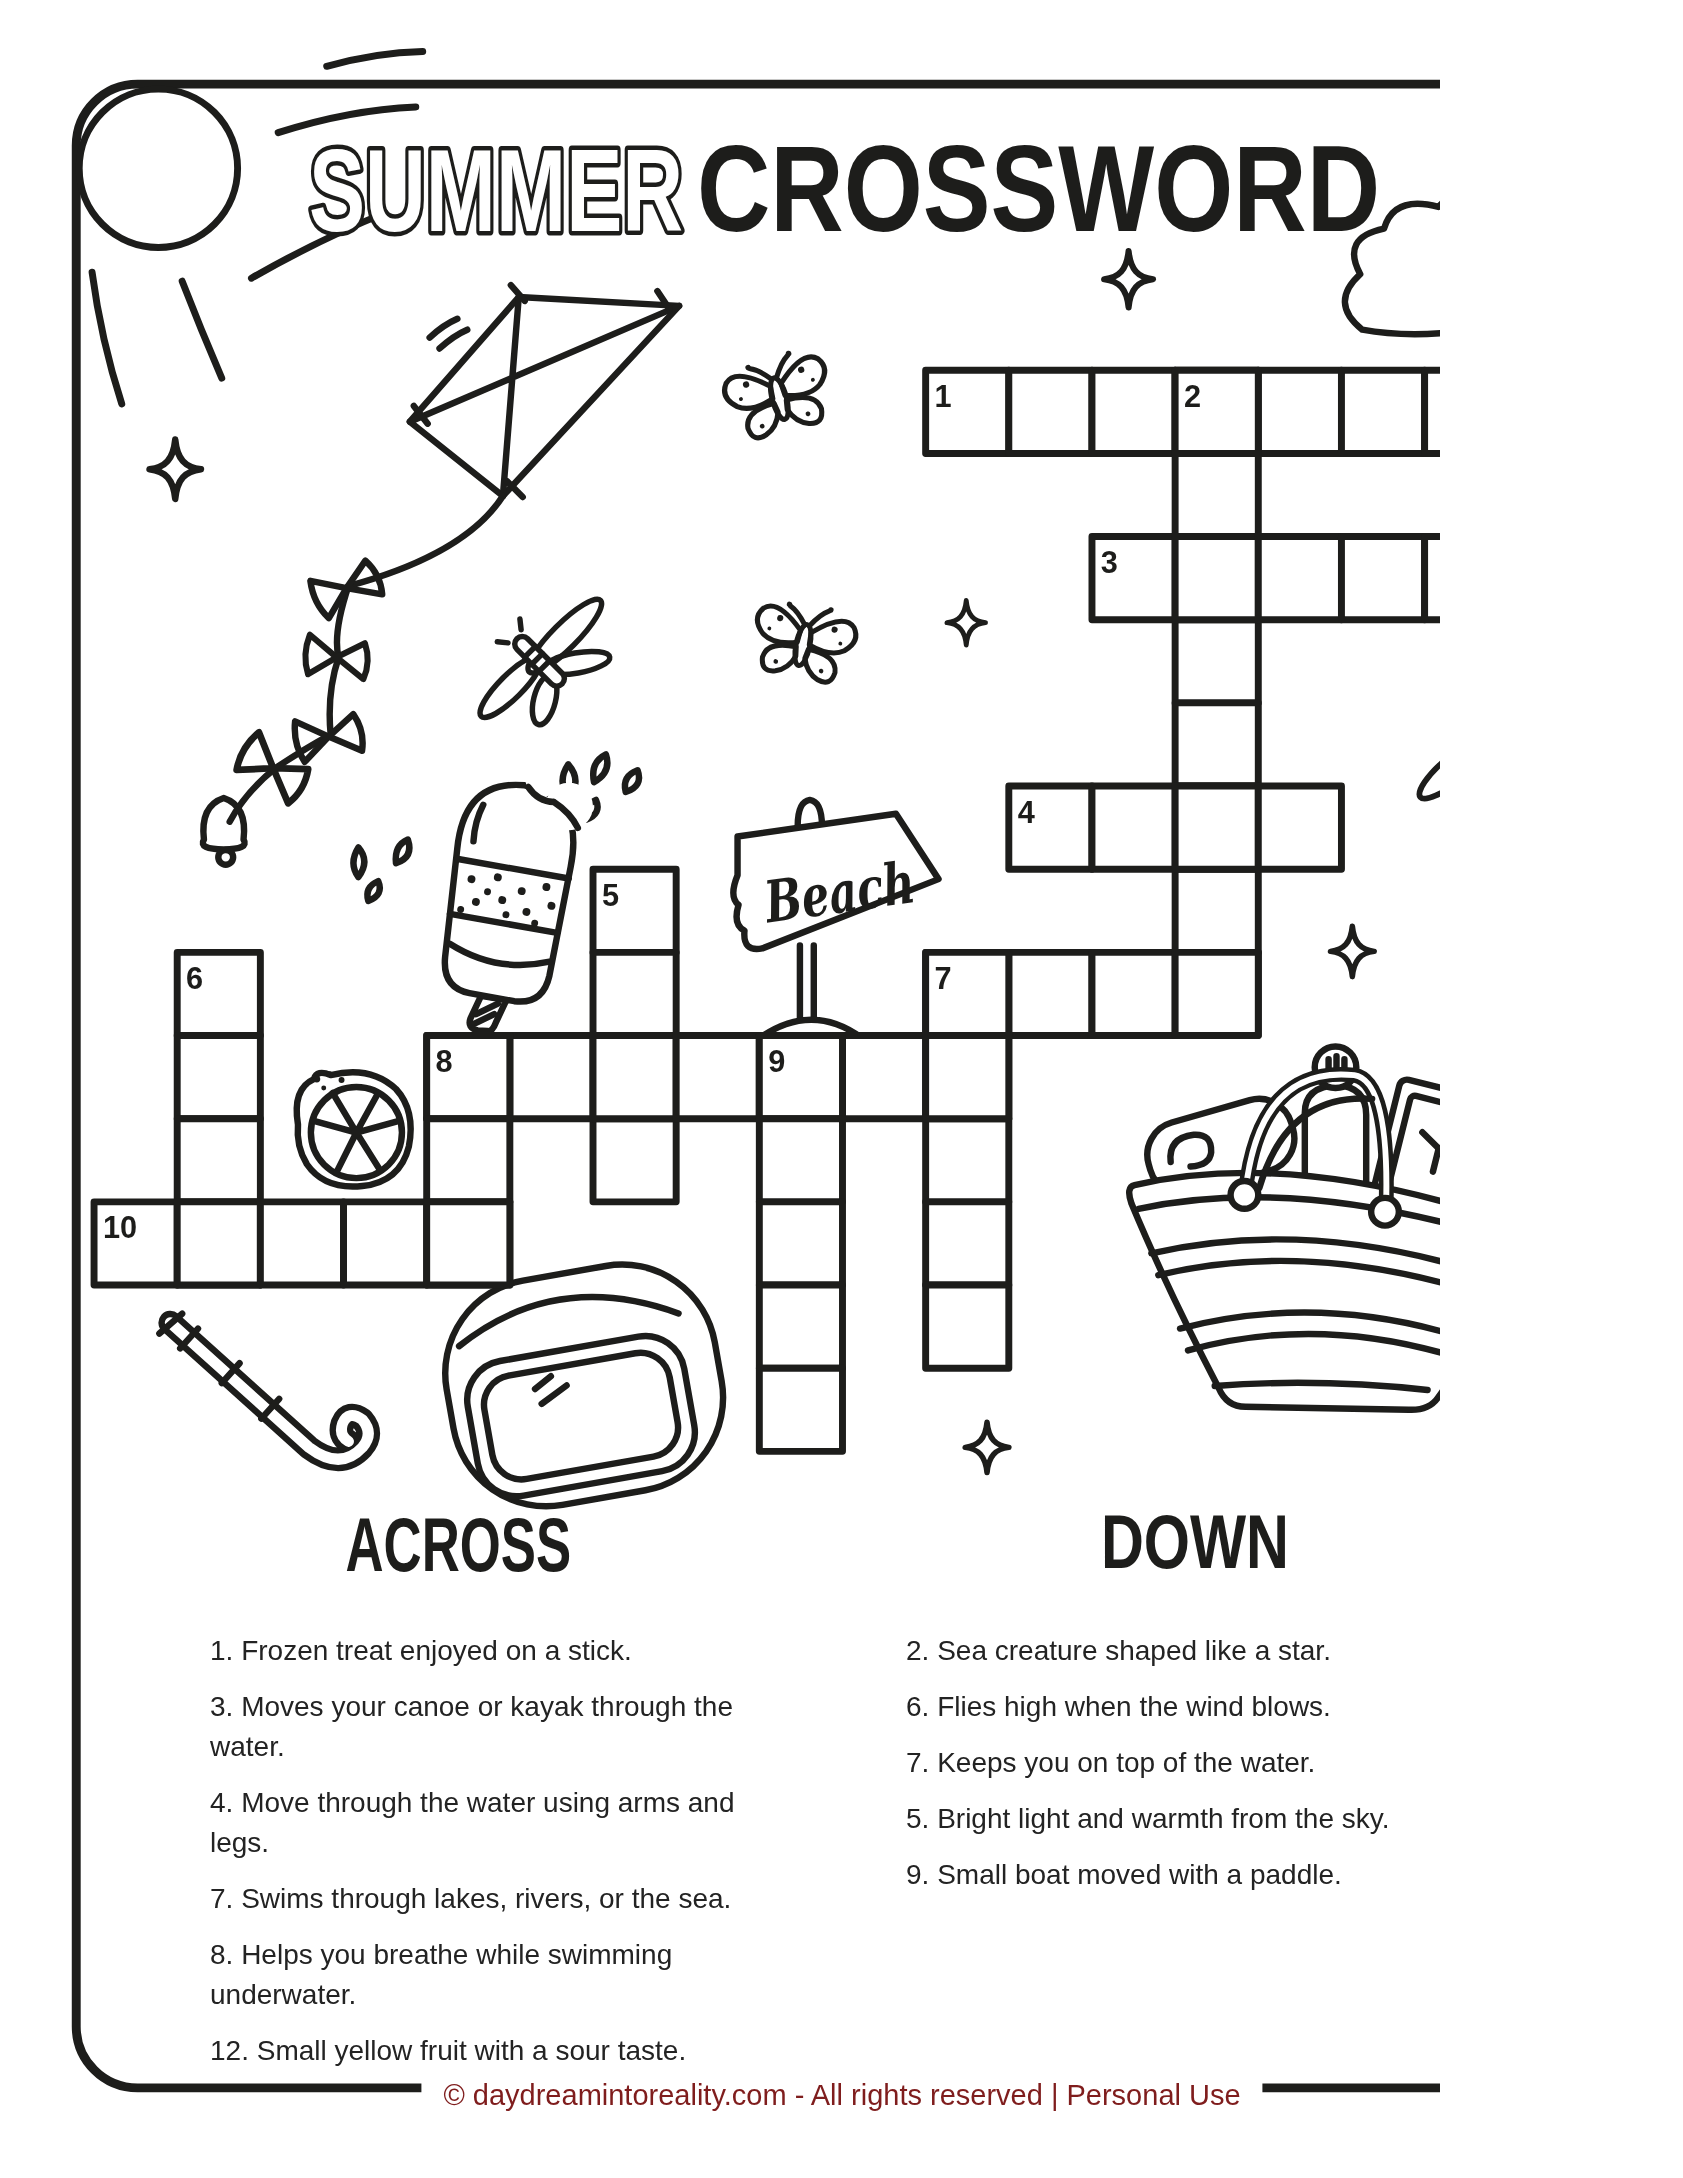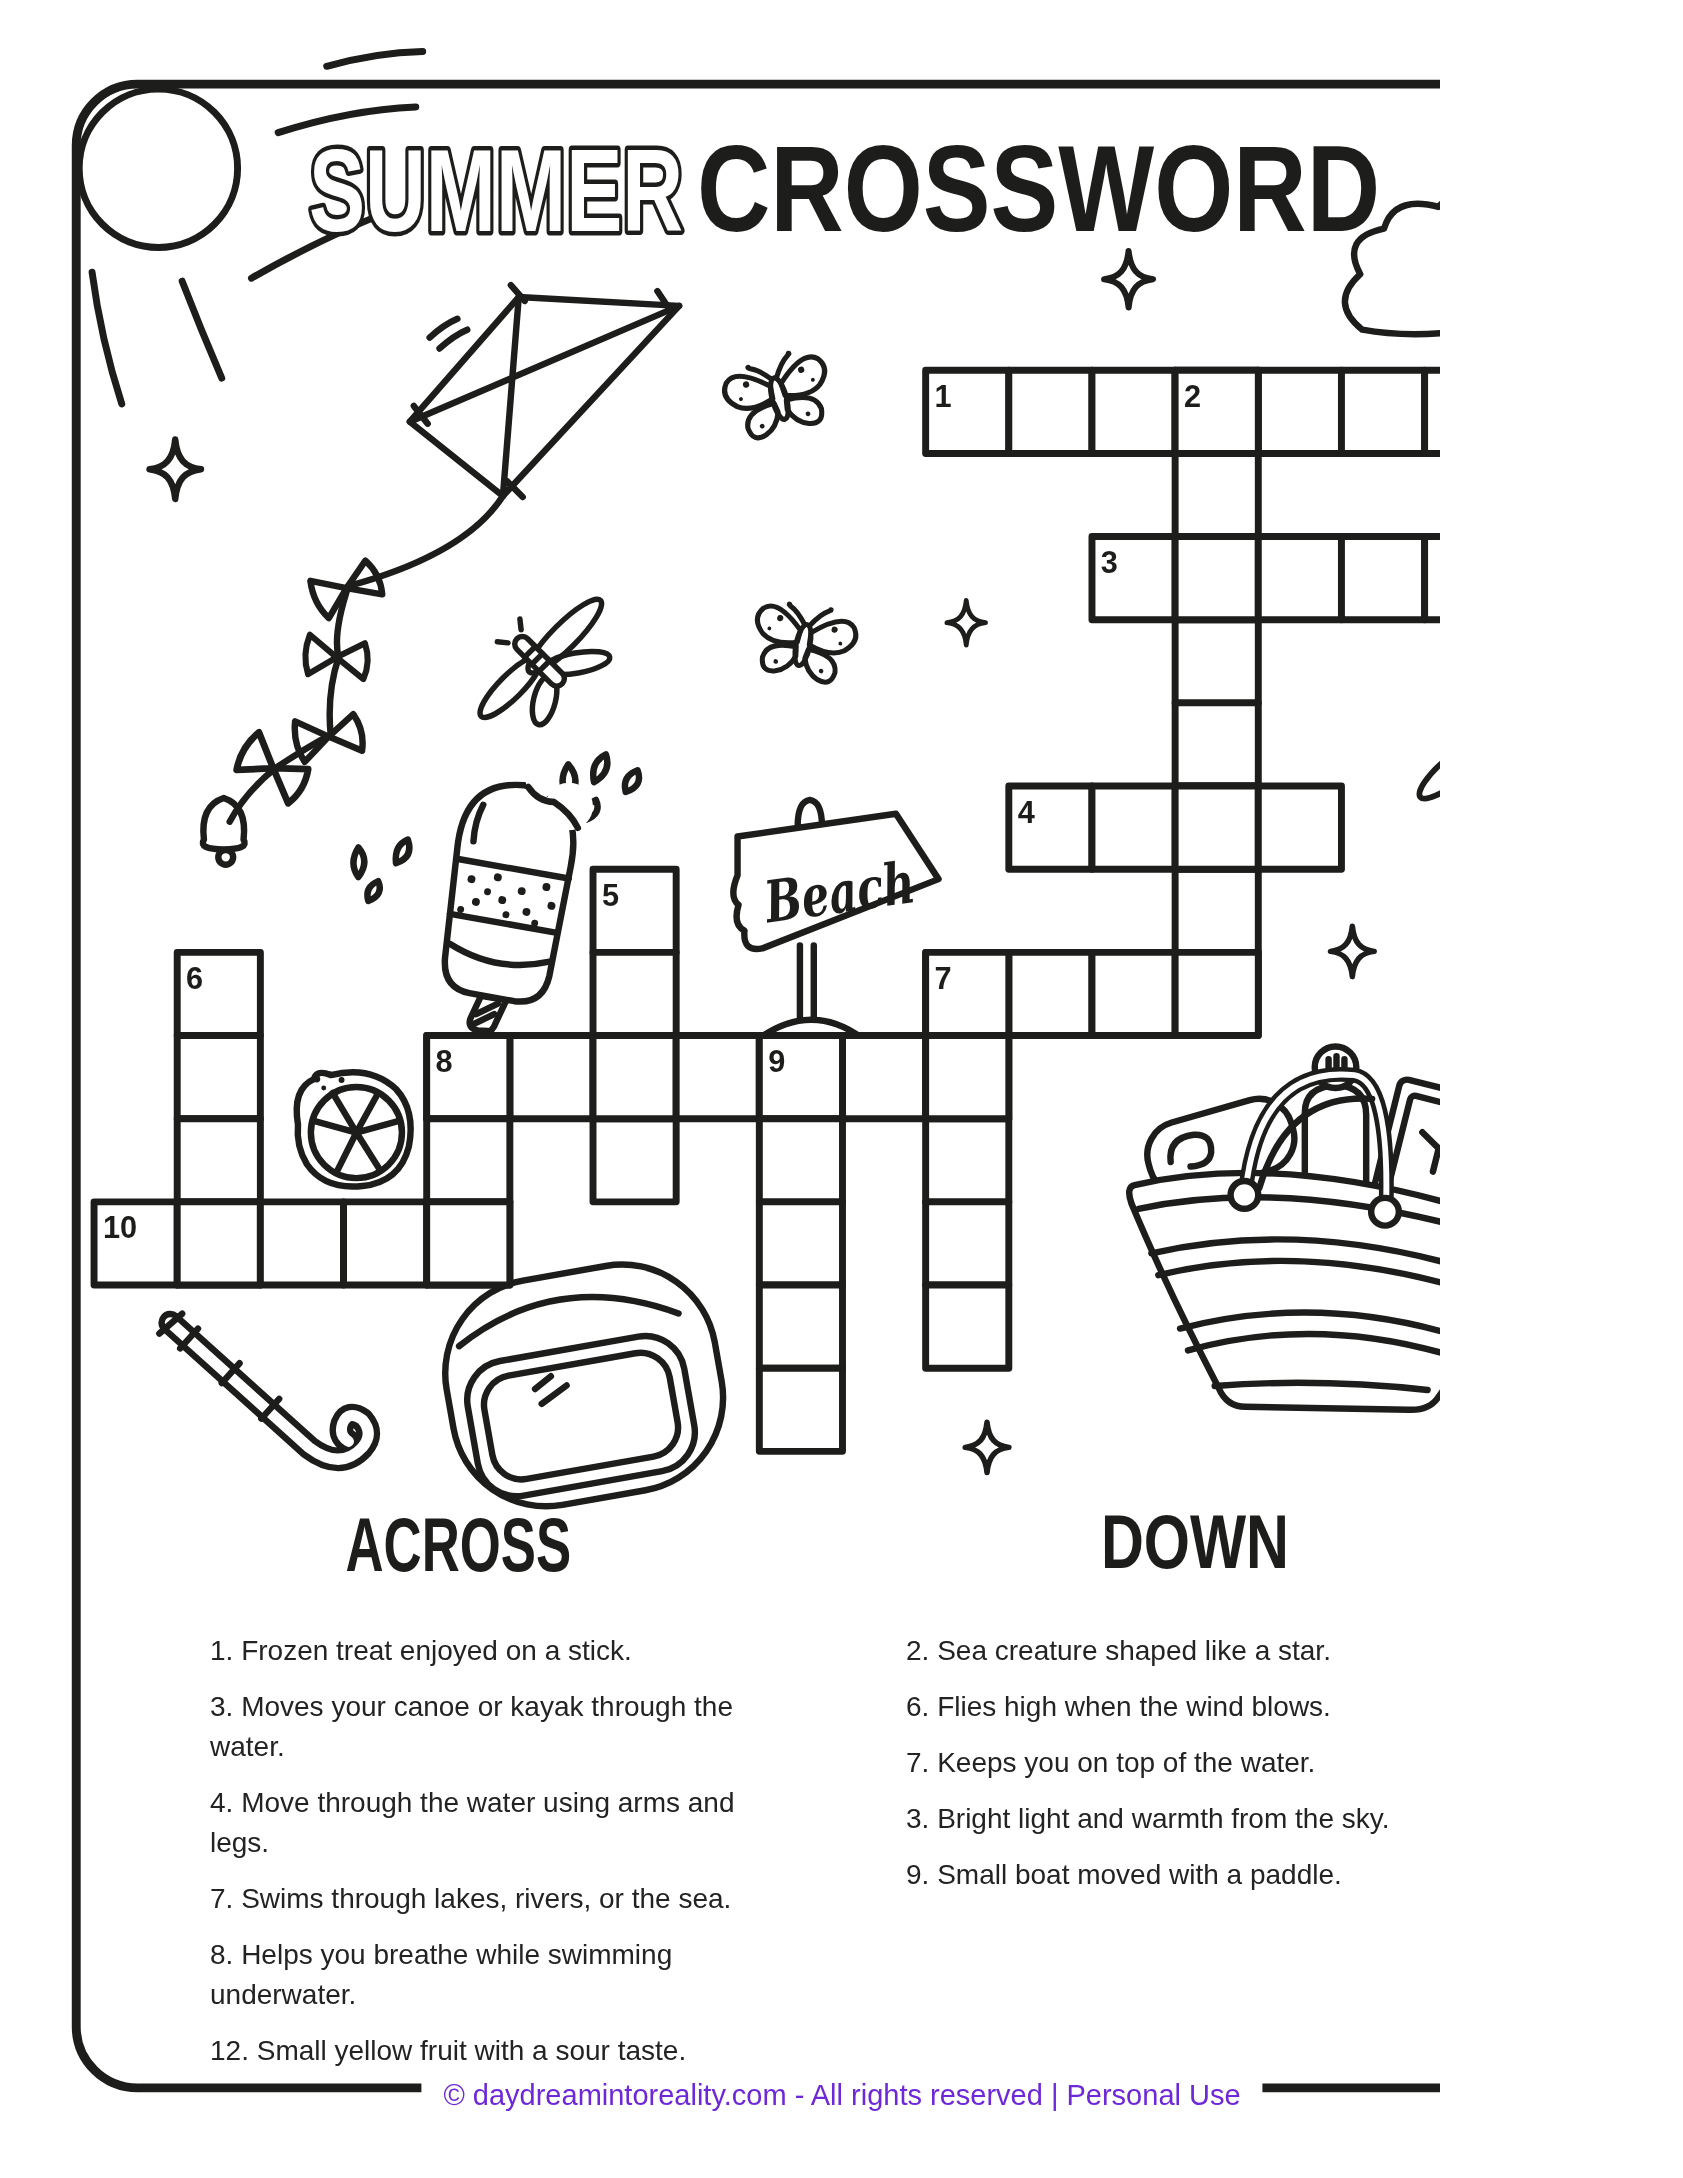--- a/index.html
+++ b/index.html
@@ -16,21 +16,21 @@
   .cellnum{font:700 31px "Liberation Sans",sans-serif;fill:#1d1d1b;stroke:none;}
   .inkfill{fill:#1d1d1b;stroke:none;}
   .white{fill:#ffffff;}
   
   .clues{position:absolute;z-index:2;font:28px/40px "Liberation Sans",sans-serif;color:#232323;}
   .clues p{margin:16px;}
   .across-clues{left:194px;top:1615px;width:614px;}
   .down-clues{left:890px;top:1615px;width:574px;}
   .footer{position:absolute;z-index:3;top:2073px;left:842px;transform:translateX(-50%);
           background:#fff;padding:2px 22px;font:29px/40px "Liberation Sans",sans-serif;
-          color:#6d28d9;white-space:nowrap;}
+          color:#7f1d1d;white-space:nowrap;}
 </style>
 </head>
 <body>
 
 <div class="page">
 
   <svg class="art" width="1683" height="2178" viewBox="0 0 1700 2200" fill="none" stroke="#1d1d1b" stroke-width="6.5" stroke-linecap="round" stroke-linejoin="round">
 
     <defs>
       <path id="sparkle" d="M0 -30 C2 -10 10 -2 26 0 C10 2 2 10 0 30 C-2 10 -10 2 -26 0 C-10 -2 -2 -10 0 -30 Z"></path>
@@ -290,19 +290,19 @@
     <p>3. Moves your canoe or kayak through the water.</p>
     <p>4. Move through the water using arms and legs.</p>
     <p>7. Swims through lakes, rivers, or the sea.</p>
     <p>8. Helps you breathe while swimming underwater.</p>
     <p>12. Small yellow fruit with a sour taste.</p>
   </div>
   <div class="clues down-clues">
     <p>2. Sea creature shaped like a star.</p>
     <p>6. Flies high when the wind blows.</p>
     <p>7. Keeps you on top of the water.</p>
-    <p>3. Bright light and warmth from the sky.</p>
+    <p>5. Bright light and warmth from the sky.</p>
     <p>9. Small boat moved with a paddle.</p>
   </div>
 
   <div class="footer">© daydreamintoreality.com - All rights reserved | Personal Use</div>
 </div>
 
 
 </body></html>

